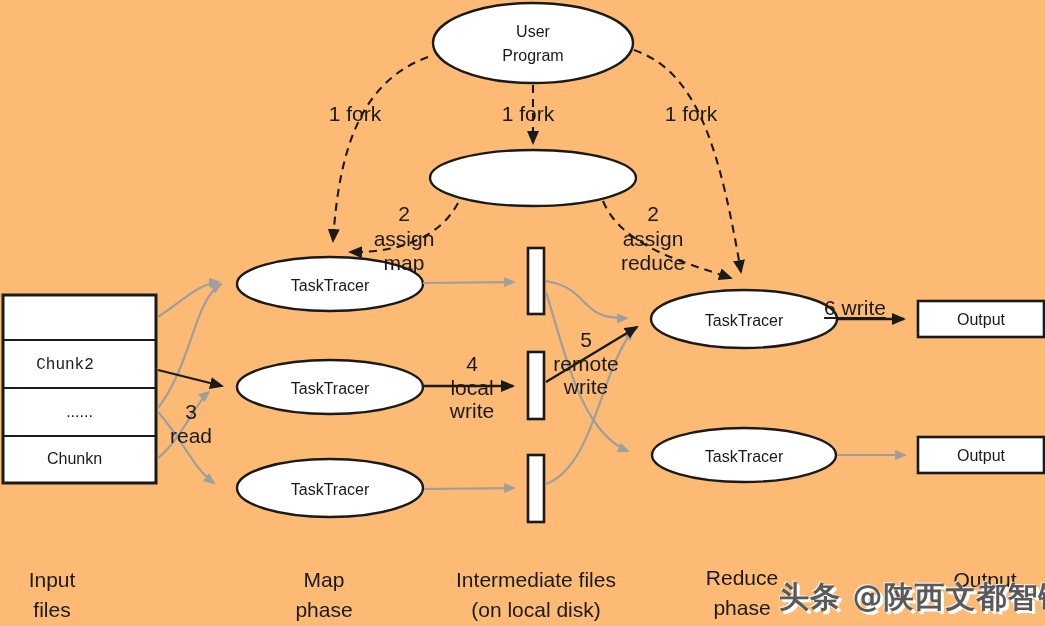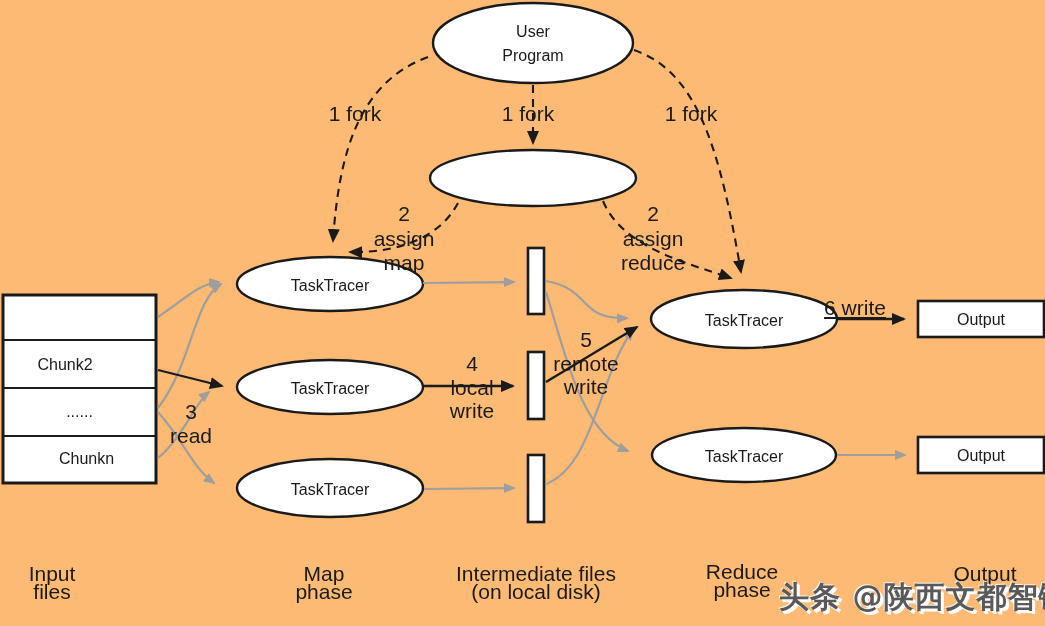--- a/index.html
+++ b/index.html
@@ -7,21 +7,21 @@
     position:relative;width:1045px;height:626px;background:#fdba74;
     font-family:"Liberation Sans", sans-serif;color:#1a1a1a;overflow:hidden;
   }
   .stage svg{position:absolute;left:0;top:0;}
   .lbl{
     position:absolute;text-align:center;font-size:21px;line-height:24px;
     white-space:pre-line;color:#1a1a1a;
   }
   .node-lbl{font-size:16px;}
   .edge-lbl{line-height:24px;}
-  .phase{line-height:18px;}
+  .phase{line-height:30px;}
   .wm{
     position:absolute;left:779px;top:577px;width:266px;white-space:nowrap;
     font-size:30px;font-weight:700;color:#595959;letter-spacing:1px;
     font-family:"DejaVu Sans", sans-serif;
     text-shadow:2px 2px 0 #ffffff, 3px 3px 0 #ffffff, -1px -1px 0 #f2f2f2;
   }
 </style>
 </head>
 <body>
 
@@ -81,23 +81,23 @@
   </svg>
 
   <div class="lbl node-lbl" style="left:473px;top:20px;width:120px;">User
 Program</div>
   <div class="lbl node-lbl" style="left:270px;top:274px;width:120px;">TaskTracer</div>
   <div class="lbl node-lbl" style="left:270px;top:377px;width:120px;">TaskTracer</div>
   <div class="lbl node-lbl" style="left:270px;top:478px;width:120px;">TaskTracer</div>
   <div class="lbl node-lbl" style="left:684px;top:309px;width:120px;">TaskTracer</div>
   <div class="lbl node-lbl" style="left:684px;top:445px;width:120px;">TaskTracer</div>
 
-  <div class="lbl node-lbl" style="left:3px;top:353px;width:124px;">Chunk2</div>
+  <div class="lbl node-lbl" style="left:3px;top:353px;width:124px;font-family:Liberation Mono, monospace;">Chunk2</div>
   <div class="lbl node-lbl" style="left:3px;top:400px;width:153px;">......</div>
-  <div class="lbl node-lbl" style="left:15px;top:447px;width:143px;text-align:center;">Chunkn</div>
+  <div class="lbl node-lbl" style="left:3px;top:447px;width:143px;text-align:center;">Chunkn</div>
 
   <div class="lbl node-lbl" style="left:918px;top:308px;width:126px;">Output</div>
   <div class="lbl node-lbl" style="left:918px;top:444px;width:126px;">Output</div>
 
   <div class="lbl edge-lbl" style="left:322px;top:102px;width:66px;">1 fork</div>
   <div class="lbl edge-lbl" style="left:495px;top:102px;width:66px;">1 fork</div>
   <div class="lbl edge-lbl" style="left:658px;top:102px;width:66px;">1 fork</div>
   <div class="lbl edge-lbl" style="left:373px;top:202px;width:62px;line-height:24.5px;">2
 assign
 map</div>

